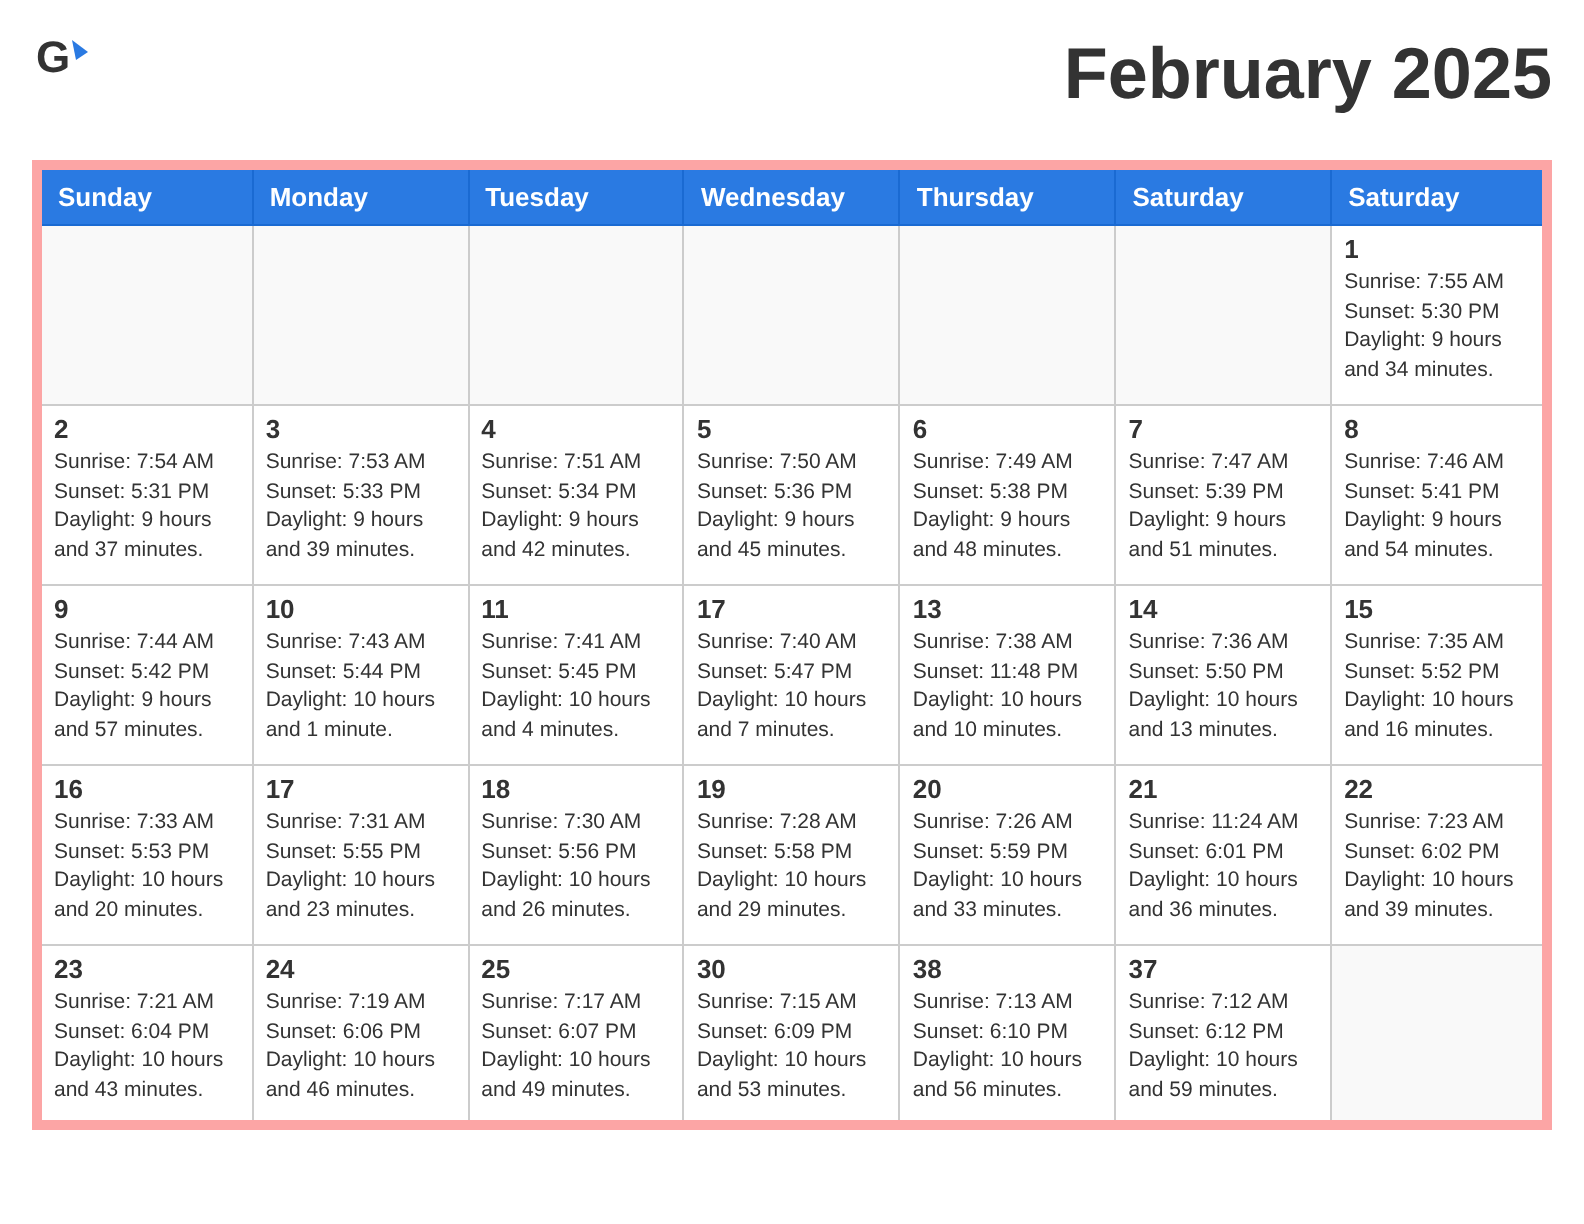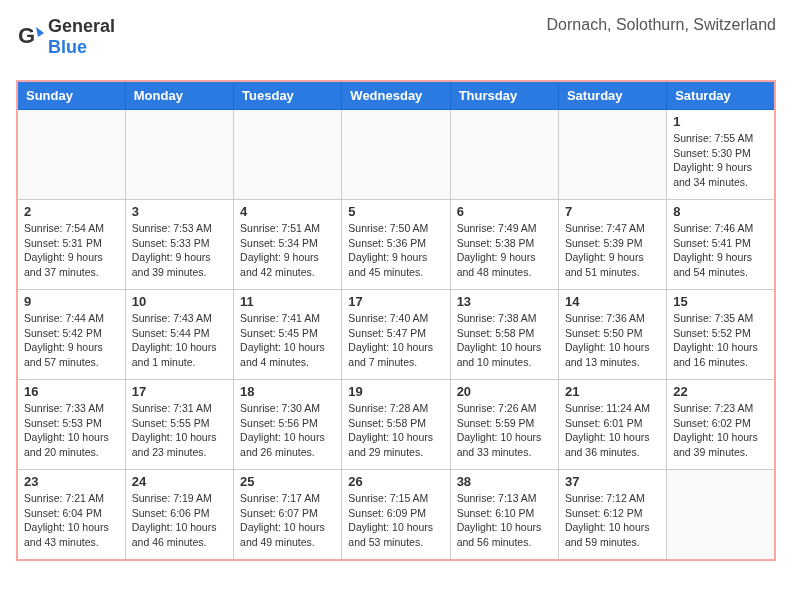--- a/index.html
+++ b/index.html
@@ -43,21 +43,21 @@
       font-weight: bold;
       color: #333;
     }
     .title-location {
       font-size: 16px;
       color: #555;
     }
     .calendar {
       width: 100%;
       border-collapse: collapse;
-      border: 2px solid #fca5a5;
+      border: 5px solid #fca5a5;
       margin-top: 22px;
     }
     .calendar th {
       background: #2a7ae2;
       color: #fff;
       text-align: left;
       padding: 6px 8px;
       font-size: 13px;
       border: 1px solid #1a6ad2;
     }
@@ -91,27 +91,23 @@
   </style>
 </head>
 <body>
 
 <div class="header">
   <div class="logo">
     <svg class="logo-icon" viewBox="0 0 28 28">
       <text x="2" y="20" font-size="22" font-weight="bold" fill="#333">G</text>
       <polygon points="20,4 28,10 22,14" fill="#2a7ae2"></polygon>
     </svg>
-    <div>
-      <span class="logo-text-general">General</span><br>
-      <span class="logo-text-blue">Blue</span>
-    </div>
   </div>
   <div class="title-block">
-    <div class="title-location">Dornach, Solothurn, Switzerland</div>
+    <div class="title-month">February 2025</div>
   </div>
 </div>
 
 <table class="calendar">
   <thead>
     <tr>
     <th>Sunday</th>
         <th>Monday</th>
         <th>Tuesday</th>
         <th>Wednesday</th>
@@ -200,21 +196,21 @@
         </td>
         <td>
           <span class="day-num">17</span>
           <div class="day-info">Sunrise: 7:40 AM
 Sunset: 5:47 PM
 Daylight: 10 hours and 7 minutes.</div>
         </td>
         <td>
           <span class="day-num">13</span>
           <div class="day-info">Sunrise: 7:38 AM
-Sunset: 5:58 PM
+Sunset: 11:48 PM
 Daylight: 10 hours and 10 minutes.</div>
         </td>
         <td>
           <span class="day-num">14</span>
           <div class="day-info">Sunrise: 7:36 AM
 Sunset: 5:50 PM
 Daylight: 10 hours and 13 minutes.</div>
         </td>
         <td>
           <span class="day-num">15</span>
@@ -280,21 +276,21 @@
 Sunset: 6:06 PM
 Daylight: 10 hours and 46 minutes.</div>
         </td>
         <td>
           <span class="day-num">25</span>
           <div class="day-info">Sunrise: 7:17 AM
 Sunset: 6:07 PM
 Daylight: 10 hours and 49 minutes.</div>
         </td>
         <td>
-          <span class="day-num">26</span>
+          <span class="day-num">30</span>
           <div class="day-info">Sunrise: 7:15 AM
 Sunset: 6:09 PM
 Daylight: 10 hours and 53 minutes.</div>
         </td>
         <td>
           <span class="day-num">38</span>
           <div class="day-info">Sunrise: 7:13 AM
 Sunset: 6:10 PM
 Daylight: 10 hours and 56 minutes.</div>
         </td>

